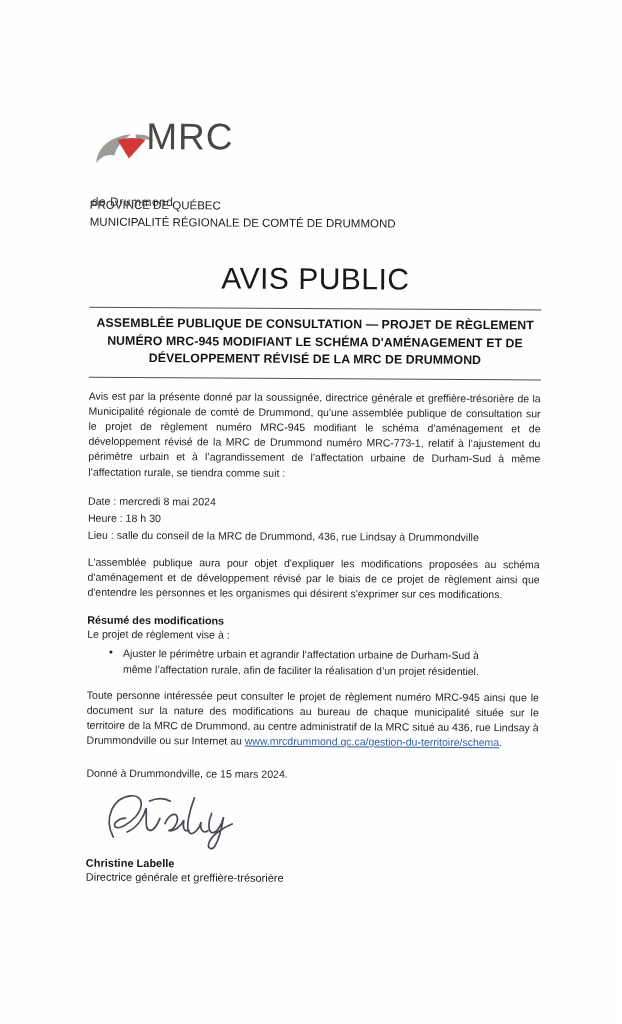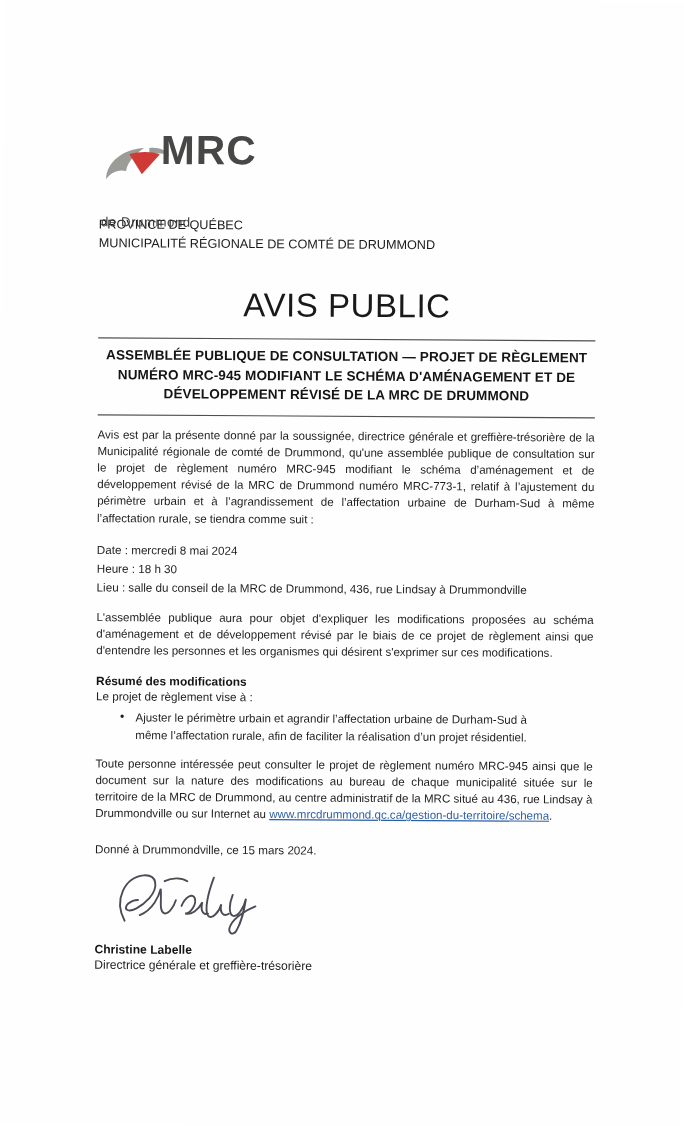--- a/index.html
+++ b/index.html
@@ -20,21 +20,21 @@
   }
   .content {
     position: absolute; left: 88px; top: 0;
     width: 452px;
   }
   
   .logo { position: relative; margin-top: 128px; height: 58px; }
   .logo-mark { position: absolute; left: 2px; top: 0; width: 64px; height: 42px; }
   .logo-brand {
     position: absolute; left: 56px; top: -11px;
-    font-size: 37px; letter-spacing: 1px; color: #474745; font-weight: 700;
+    font-size: 37px; letter-spacing: 1px; color: #474745; font-weight: 400;
   }
   .logo-sub {
     position: absolute; left: 2px; top: 25px;
     font-size: 12px; color: #3c3c3a; letter-spacing: 0.5px; margin-top: 43px;
   }
   
   .gov-header { margin-top: 12px; font-size: 11.5px; line-height: 17px; color: #1c1c1c; }
   
   .notice-title {
     margin-top: 30px; text-align: center;

